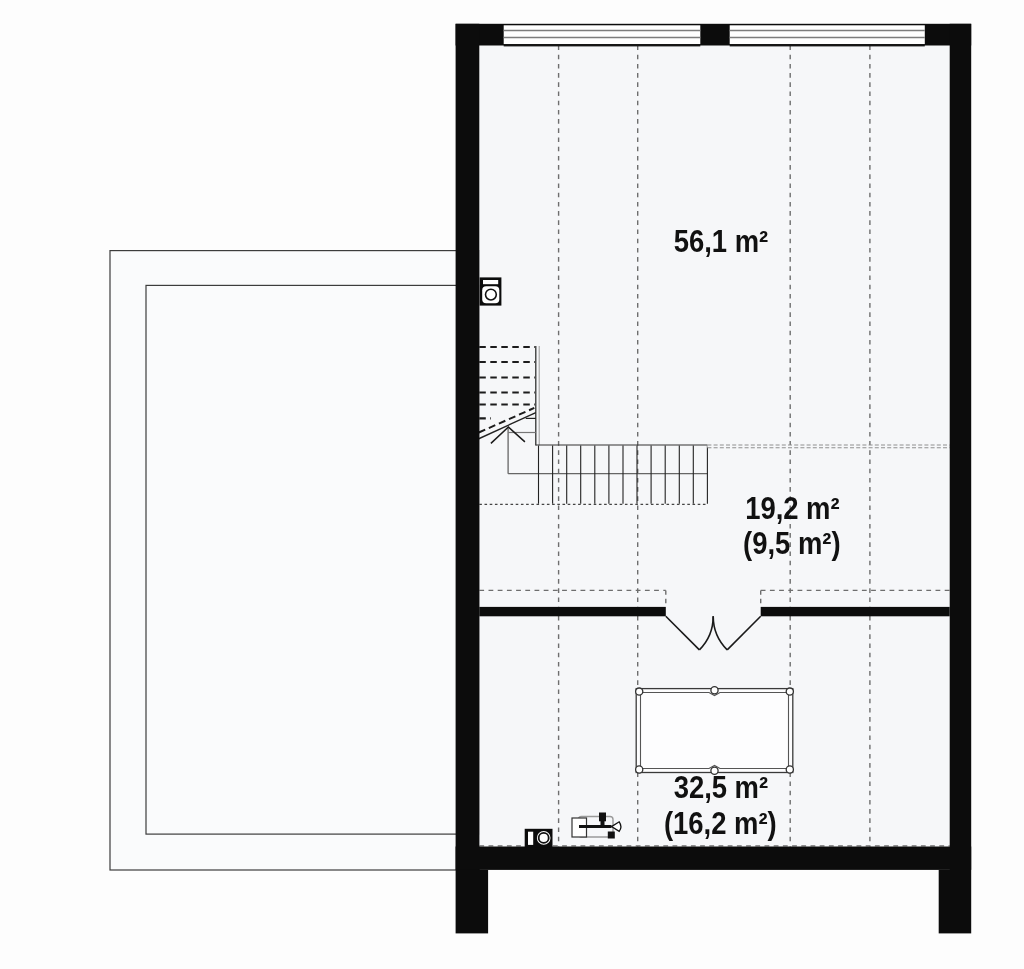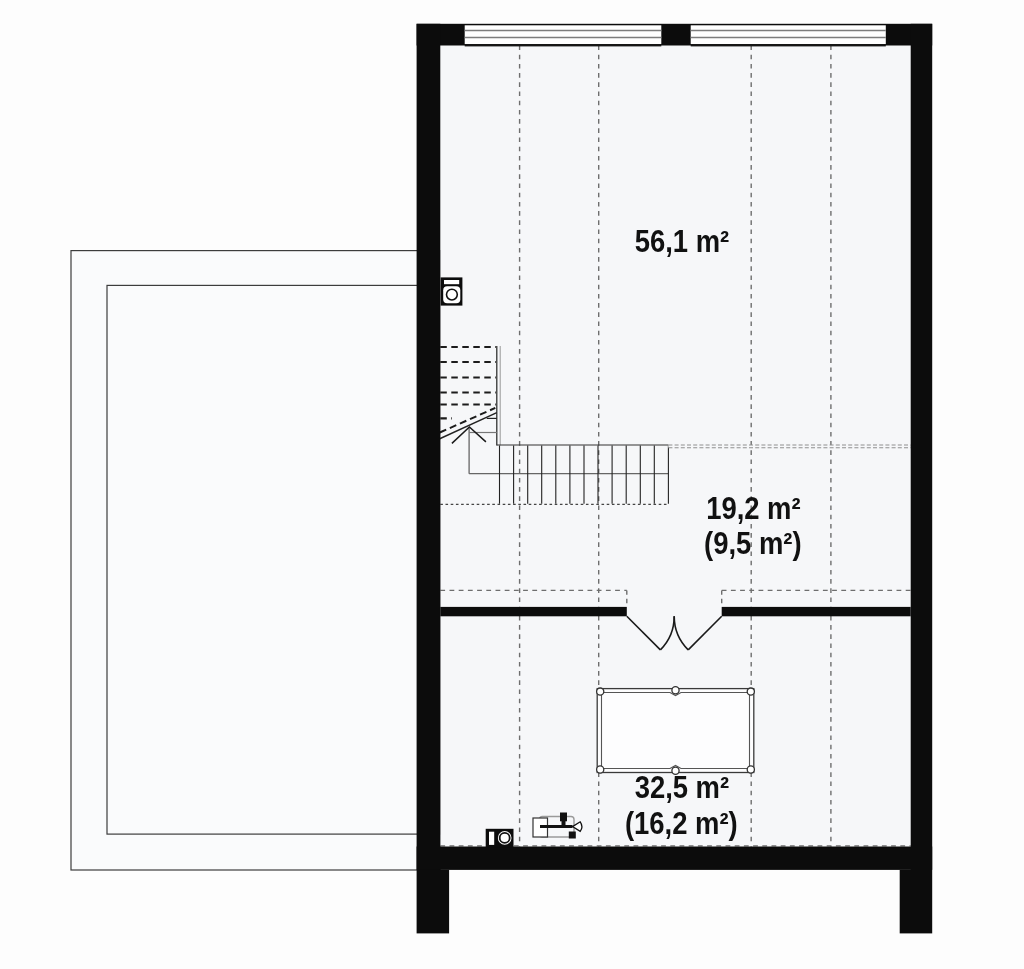--- a/index.html
+++ b/index.html
@@ -1,17 +1,17 @@
 <!DOCTYPE html>
 <html><head>
 <meta charset="utf-8">
 <style>
   html,body{margin:0;padding:0;background:#fdfdfd;}
   #page{position:relative;width:980px;height:969px;background:#fdfdfd;overflow:hidden;
-        font-family:"Liberation Sans", sans-serif;}
+        font-family:"Liberation Sans", sans-serif;margin-left:39px;}
   svg{position:absolute;left:0;top:0;}
 </style>
 </head>
 <body>
 <div id="page">
 <svg width="1024" height="969" viewBox="0 0 1024 969">
 
   <rect x="0" y="0" width="1024" height="969" fill="#fdfdfd"></rect>
 
   <rect x="71" y="250.6" width="369" height="619.4" fill="#fafbfc" stroke="#3c3c3c" stroke-width="1.2"></rect>

